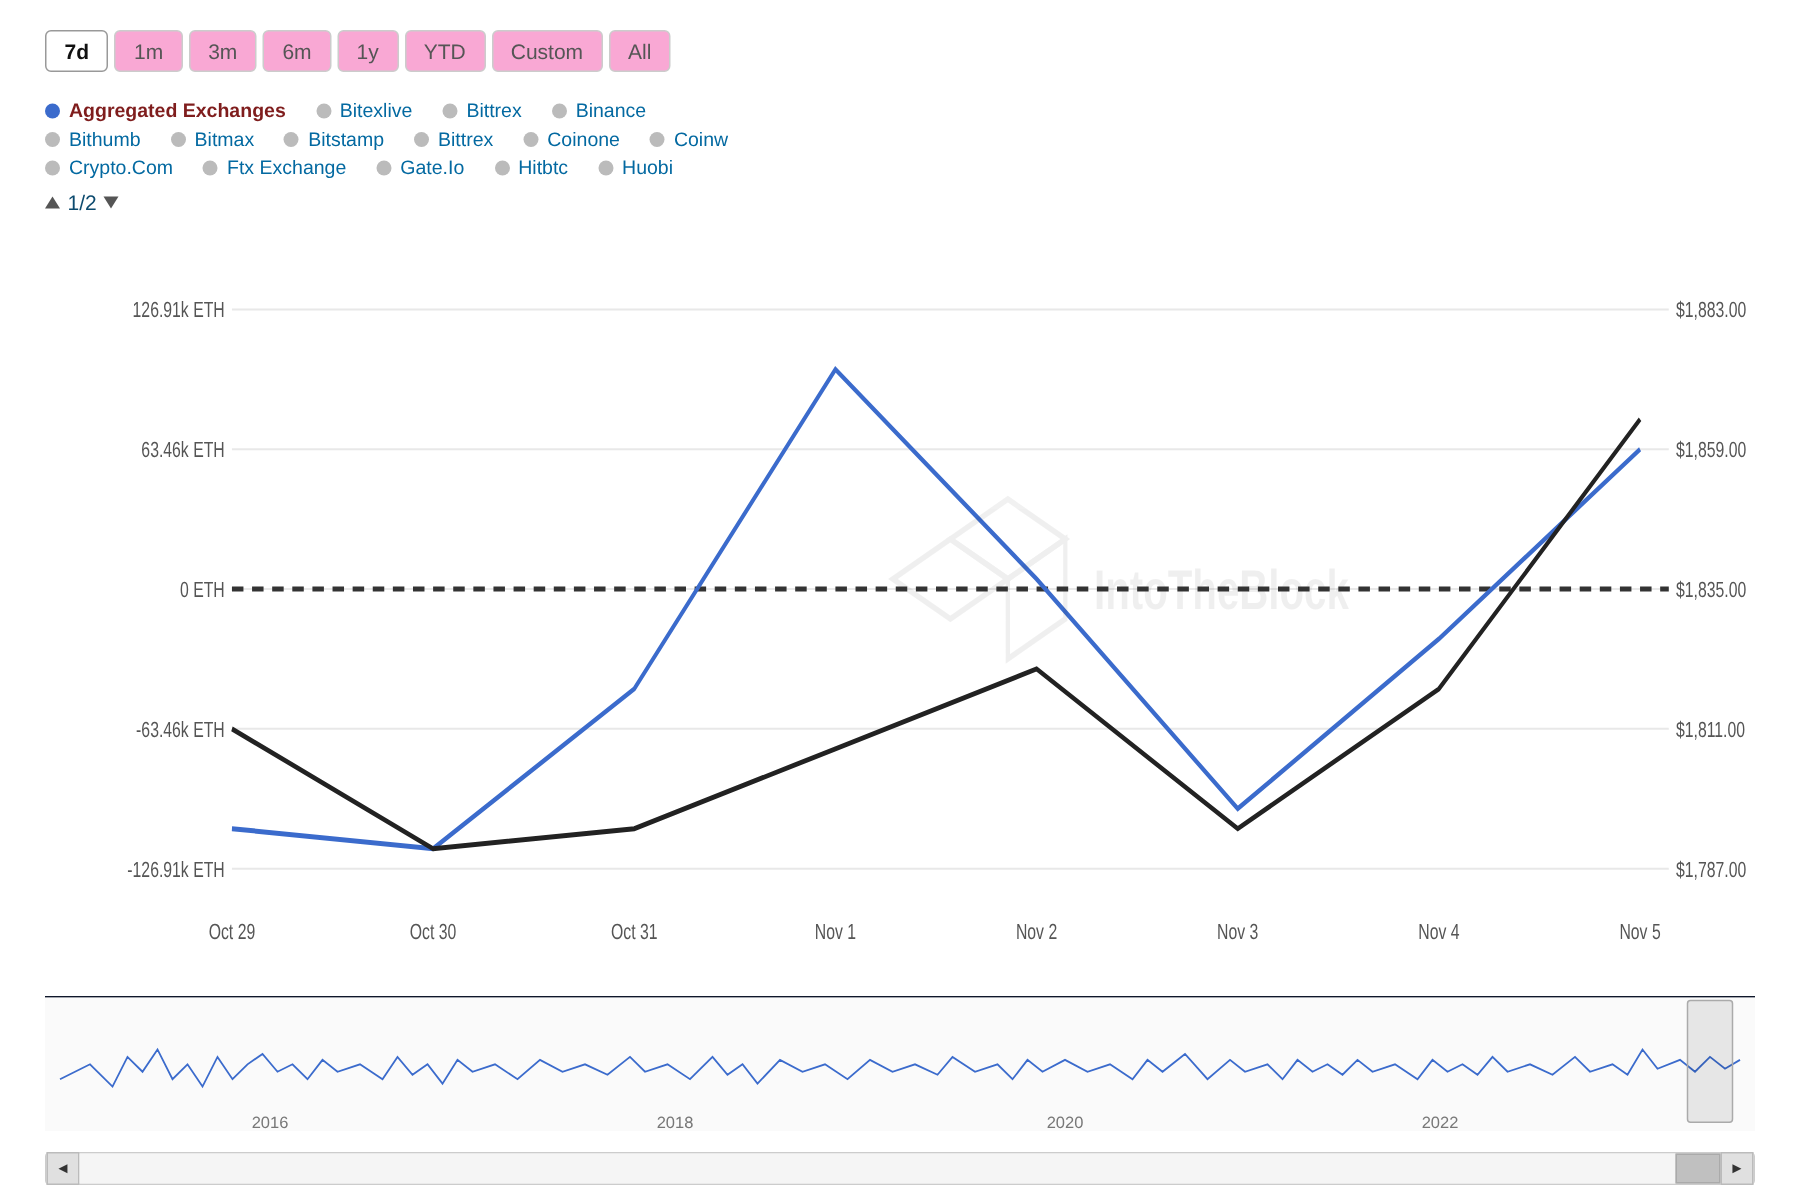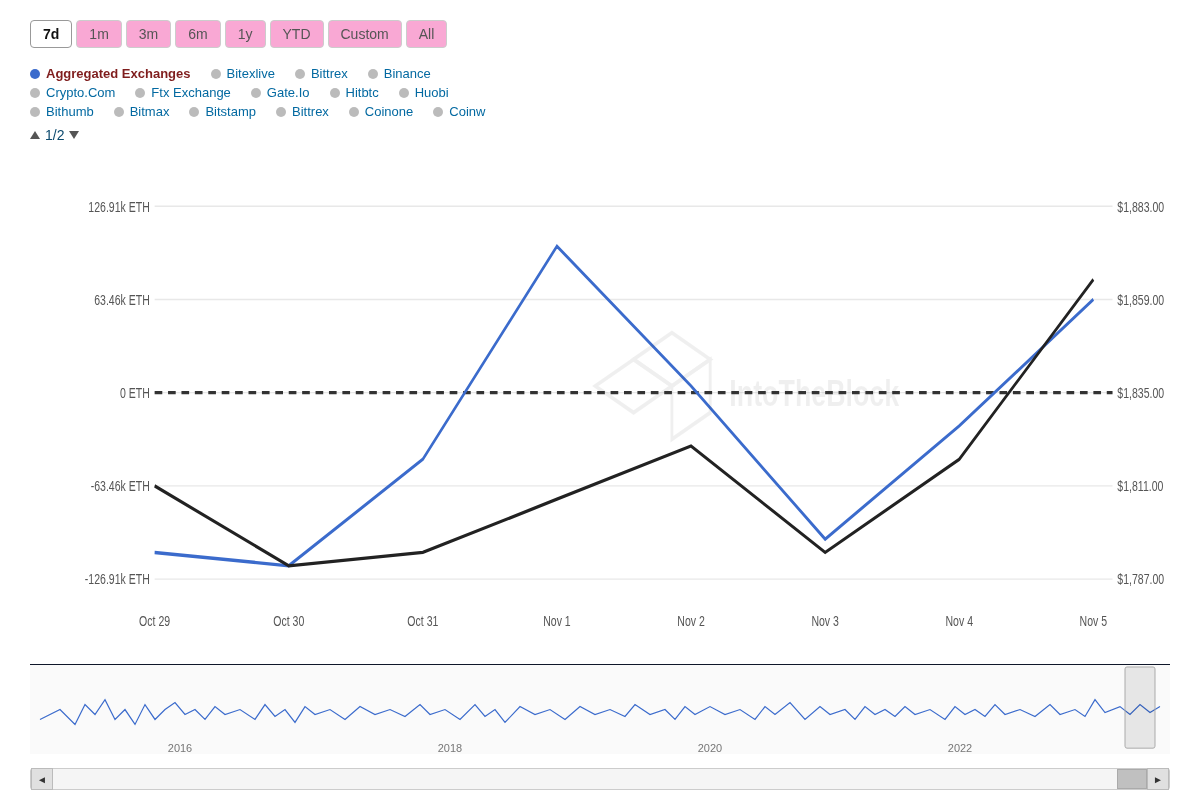--- a/index.html
+++ b/index.html
@@ -207,63 +207,63 @@
           <span>Bittrex</span>
         </div>
         <div class="legend-item">
           <span class="legend-dot gray"></span>
           <span>Binance</span>
         </div>
       </div>
       <div style="display: flex; gap: 4px 20px; width: 100%;">
         <div class="legend-item">
           <span class="legend-dot gray"></span>
-          <span>Crypto.Com</span>
-        </div>
-        <div class="legend-item">
-          <span class="legend-dot gray"></span>
-          <span>Ftx Exchange</span>
-        </div>
-        <div class="legend-item">
-          <span class="legend-dot gray"></span>
-          <span>Gate.Io</span>
-        </div>
-        <div class="legend-item">
-          <span class="legend-dot gray"></span>
-          <span>Hitbtc</span>
-        </div>
-        <div class="legend-item">
-          <span class="legend-dot gray"></span>
-          <span>Huobi</span>
+          <span>Bithumb</span>
+        </div>
+        <div class="legend-item">
+          <span class="legend-dot gray"></span>
+          <span>Bitmax</span>
+        </div>
+        <div class="legend-item">
+          <span class="legend-dot gray"></span>
+          <span>Bitstamp</span>
+        </div>
+        <div class="legend-item">
+          <span class="legend-dot gray"></span>
+          <span>Bittrex</span>
+        </div>
+        <div class="legend-item">
+          <span class="legend-dot gray"></span>
+          <span>Coinone</span>
+        </div>
+        <div class="legend-item">
+          <span class="legend-dot gray"></span>
+          <span>Coinw</span>
         </div>
       </div>
       <div style="display: flex; gap: 4px 20px; width: 100%;">
         <div class="legend-item">
           <span class="legend-dot gray"></span>
-          <span>Bithumb</span>
-        </div>
-        <div class="legend-item">
-          <span class="legend-dot gray"></span>
-          <span>Bitmax</span>
-        </div>
-        <div class="legend-item">
-          <span class="legend-dot gray"></span>
-          <span>Bitstamp</span>
-        </div>
-        <div class="legend-item">
-          <span class="legend-dot gray"></span>
-          <span>Bittrex</span>
-        </div>
-        <div class="legend-item">
-          <span class="legend-dot gray"></span>
-          <span>Coinone</span>
-        </div>
-        <div class="legend-item">
-          <span class="legend-dot gray"></span>
-          <span>Coinw</span>
+          <span>Crypto.Com</span>
+        </div>
+        <div class="legend-item">
+          <span class="legend-dot gray"></span>
+          <span>Ftx Exchange</span>
+        </div>
+        <div class="legend-item">
+          <span class="legend-dot gray"></span>
+          <span>Gate.Io</span>
+        </div>
+        <div class="legend-item">
+          <span class="legend-dot gray"></span>
+          <span>Hitbtc</span>
+        </div>
+        <div class="legend-item">
+          <span class="legend-dot gray"></span>
+          <span>Huobi</span>
         </div>
       </div>
     </div>
 
   <div class="pagination">
     <span class="arrow-up"></span>
     <span class="page-text"> 1/2</span>
     <span class="arrow-down"></span>
   </div>
 

